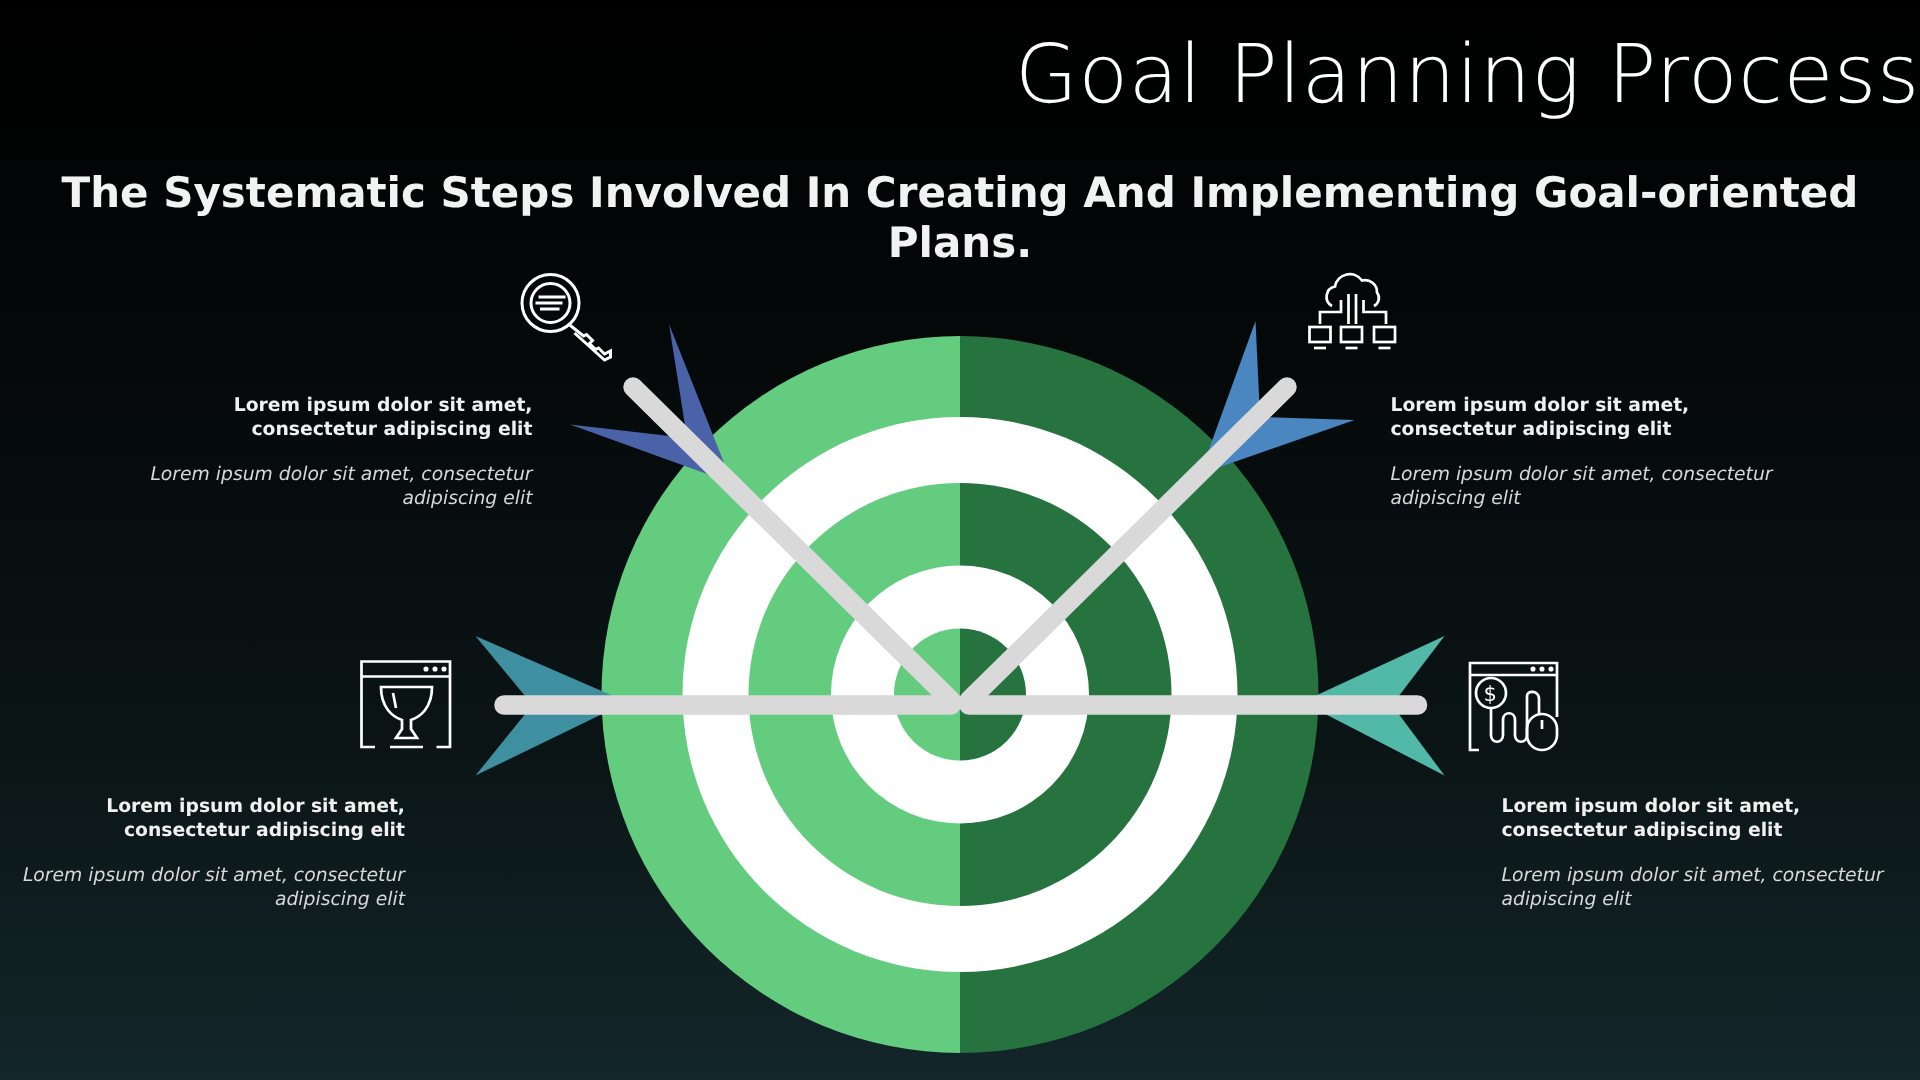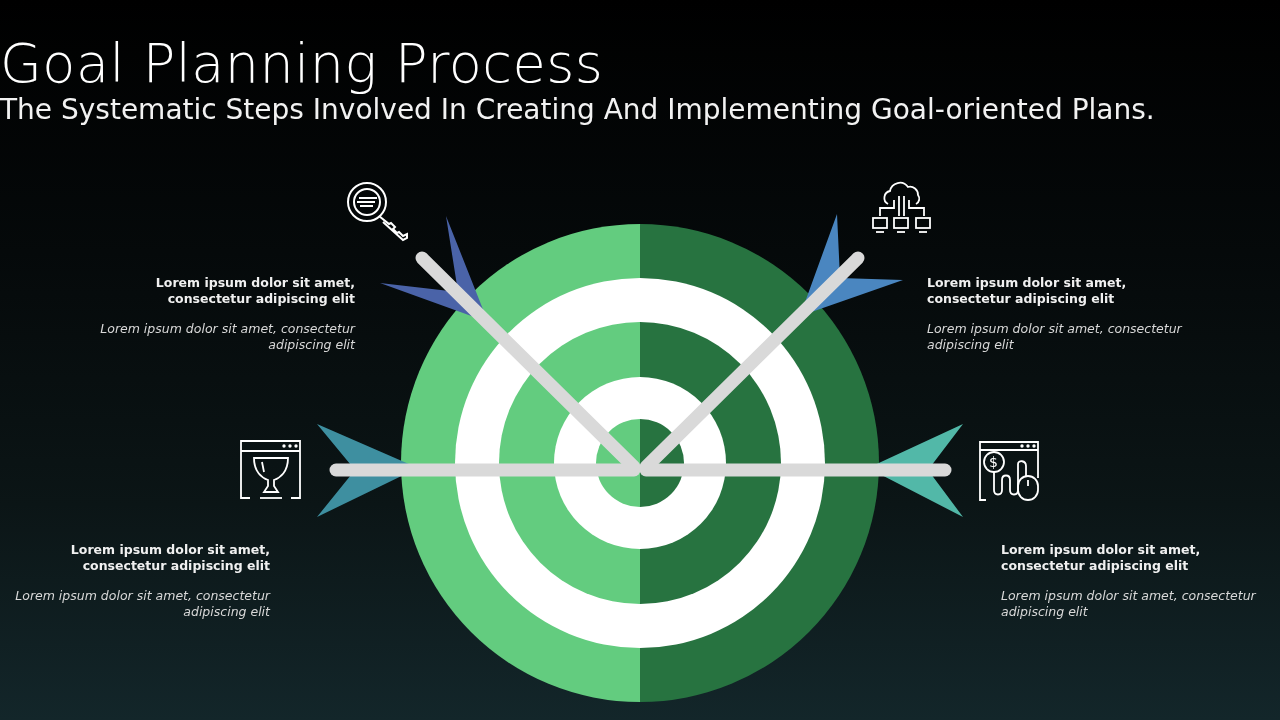--- a/index.html
+++ b/index.html
@@ -1,25 +1,25 @@
 <!DOCTYPE html>
 <html><head>
 <meta charset="utf-8">
 <style>
   html,body{margin:0;padding:0;}
   body{width:1280px;height:720px;overflow:hidden;position:relative;
     background:linear-gradient(180deg,#000000 0%,#05090a 35%,#0b1516 70%,#13262a 100%);
     font-family:"DejaVu Sans","Liberation Sans",sans-serif;color:#fff;}
-  .title{position:absolute;left:0;width:1280px;top:32px;text-align:left;
+  .title{position:absolute;left:0;width:1280px;top:18px;text-align:right;
     font-size:54px;font-weight:300;letter-spacing:0.5px;color:#fff;}
-  .subtitle{position:absolute;left:0;width:1280px;top:93px;text-align:left;
-    font-size:28px;font-weight:400;color:#f2f2f2;}
+  .subtitle{position:absolute;left:0;width:1280px;top:112px;text-align:center;
+    font-size:28px;font-weight:700;color:#f2f2f2;}
   svg.diagram{position:absolute;left:0;top:0;}
   .block{position:absolute;width:260px;font-size:12.5px;line-height:16px;}
-  .block .head{font-weight:bold;color:#f0f0f0;margin-top:13px;}
+  .block .head{font-weight:bold;color:#f0f0f0;}
   .block .body{margin-top:14px;color:#d8d8d8;font-weight:300;font-style:italic;}
   .right-al{text-align:right;}
   .left-al{text-align:left;}
   .icon{position:absolute;}
 </style>
 </head>
 <body>
 
 <div class="title">Goal Planning Process</div>
 <div class="subtitle">The Systematic Steps Involved In Creating And Implementing Goal-oriented Plans.</div>

